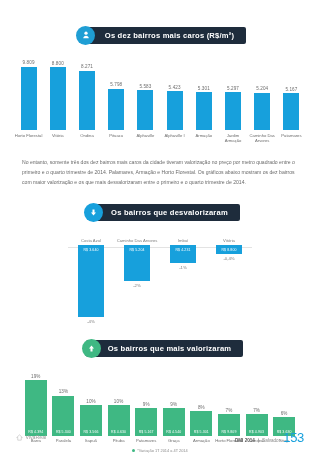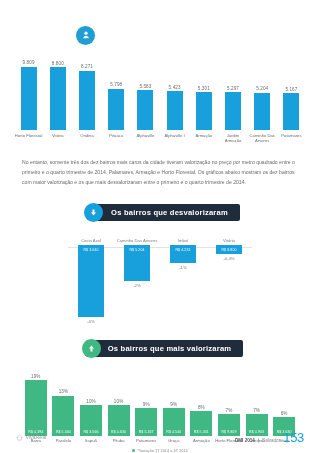--- a/index.html
+++ b/index.html
@@ -245,20 +245,23 @@
 <div class="page">
 
   <div class="chart-block" id="chart1" style="padding-top:24px;">
 
     <div class="section-header">
       <div class="badge-circle" style="background:#1f9ed4; left:50%; transform:translateX(-84px);">
         <svg width="10" height="10" viewBox="0 0 16 16" aria-hidden="true">
           <circle cx="8" cy="5" r="2.6" fill="#ffffff"></circle>
           <path d="M3.6 13.2c0-2.6 2-4.2 4.4-4.2s4.4 1.6 4.4 4.2z" fill="#ffffff"></path>
         </svg>
+      </div>
+      <div class="badge-bar">
+        <span class="badge-title">Os dez bairros mais caros (R$/m²)</span>
       </div>
     </div>
 
     <div class="chart-area" style="margin-top:14px;">
         <div class="col">
           <div class="val-top">9.809</div>
           <div class="bar bar-blue" style="height: 70px;"></div>
         </div>
         <div class="col">
           <div class="val-top">8.800</div>

